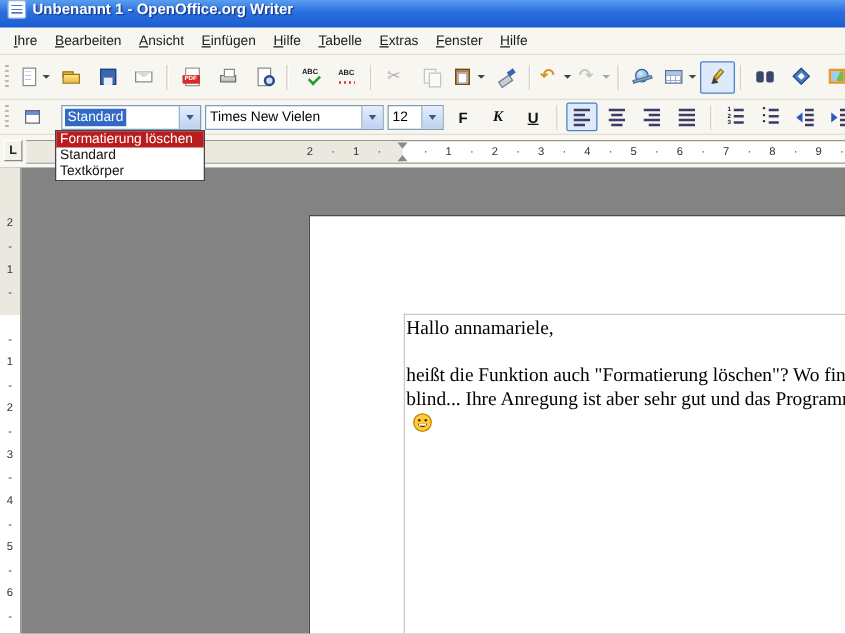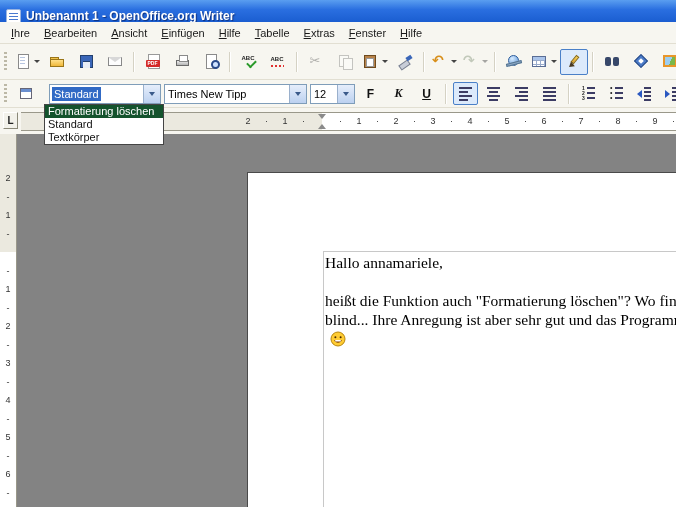--- a/index.html
+++ b/index.html
@@ -5,21 +5,21 @@
   html,body{margin:0;padding:0}
   body{
     width:676px;height:507px;position:relative;overflow:hidden;
     background:#ece9d8;cursor:default;
     font-family:"Liberation Sans","DejaVu Sans",sans-serif;
   }
 
   
   #titlebar{position:absolute;left:0;top:0;right:0;height:32px;
     background:linear-gradient(to bottom,#5a9ef0 0%,#2a6fe0 30%,#1c5fd2 65%,#1a55be 100%);
-    display:flex;align-items:center;gap:5px;padding:0 6px;box-sizing:border-box}
+    display:flex;gap:5px;padding:0 6px;box-sizing:border-box}
   #app-icon{width:13px;height:13px;background:#fff;border:1px solid #9ab4e0;border-radius:2px;position:relative;flex:0 0 auto}
   #app-icon::after{content:"";position:absolute;left:2px;top:3px;right:2px;height:7px;
     background:repeating-linear-gradient(to bottom,#4a7ad0 0 1px,transparent 1px 3px)}
   #title-text{color:#fff;font-weight:bold;font-size:12px;white-space:nowrap;
     text-shadow:1px 1px 1px rgba(10,40,110,.85)}
 
   
   #menubar{position:absolute;top:22px;left:0;right:0;height:22px;background:#f7f6f0;
     border-bottom:1px solid #e2dfd2;display:flex;align-items:center;padding-left:4px;box-sizing:border-box}
   .menu-item{font-size:11px;color:#1a1a1a;padding:3px 7px}
@@ -164,21 +164,21 @@
   .combo-val.grow{flex:1}
   .combo-val.sel{background:#316ac5;color:#fff;margin-left:2px;padding:1px 2px}
   .spacer{flex:1}
   .combo-btn{width:16px;height:100%;flex:0 0 auto;background:linear-gradient(#e6eefb,#bcd1f0);
     border-left:1px solid #9ab0cc;display:flex;align-items:center;justify-content:center}
   .combo-btn::after{content:"";width:0;height:0;border-left:3px solid transparent;border-right:3px solid transparent;border-top:4px solid #3a5a8a}
 
   
   #style-dropdown{position:absolute;left:44px;top:104px;width:118px;background:#fff;border:1px solid #444;z-index:60;font-size:11px}
   .dd-item{height:13px;line-height:13px;padding:0 3px;white-space:nowrap;overflow:hidden;color:#111}
-  .dd-item.sel{background:#14532d;color:#fff}
+  .dd-item.sel{background:#b91c1c;color:#fff}
 
   
   #rulerband{position:absolute;top:108px;left:0;right:0;height:26px;background:#f7f6f0}
   #tabsel{position:absolute;left:3px;top:4px;width:15px;height:17px;box-sizing:border-box;background:#f2f1ea;
     border:1px solid;border-color:#fff #8a8878 #8a8878 #fff;
     font-size:10px;font-weight:bold;text-align:center;line-height:15px;color:#222}
   #hruler{position:absolute;left:21px;top:4px;right:0;height:17px;background:#fff;
     border-top:1px solid #9a988a;border-bottom:1px solid #9a988a;overflow:hidden}
   .hmargin{position:absolute;left:0;top:0;width:301px;height:100%;background:#ebe9df}
   #indent-marker{position:absolute;left:296px;top:0;width:10px;height:17px}
@@ -282,21 +282,21 @@
         <span class="ic ic-styles-window"></span>
       </div></div>
 
   <div class="combo" id="style-combo" style="width:112px;margin-left:7px">
     <span class="combo-val sel">Standard</span>
     <span class="spacer"></span>
     <span class="combo-btn"></span>
   </div>
 
   <div class="combo" id="font-combo" style="width:143px">
-    <span class="combo-val grow">Times New Tipp</span>
+    <span class="combo-val grow">Times New Vielen</span>
     <span class="combo-btn"></span>
   </div>
 
   <div class="combo" id="size-combo" style="width:45px">
     <span class="combo-val grow">12</span>
     <span class="combo-btn"></span>
   </div>
 
   <div id="tb2-btns" class="flexpass" style="margin-left:3px"><div class="tbtn">
         <span class="ic ic-bold txt">F</span>

